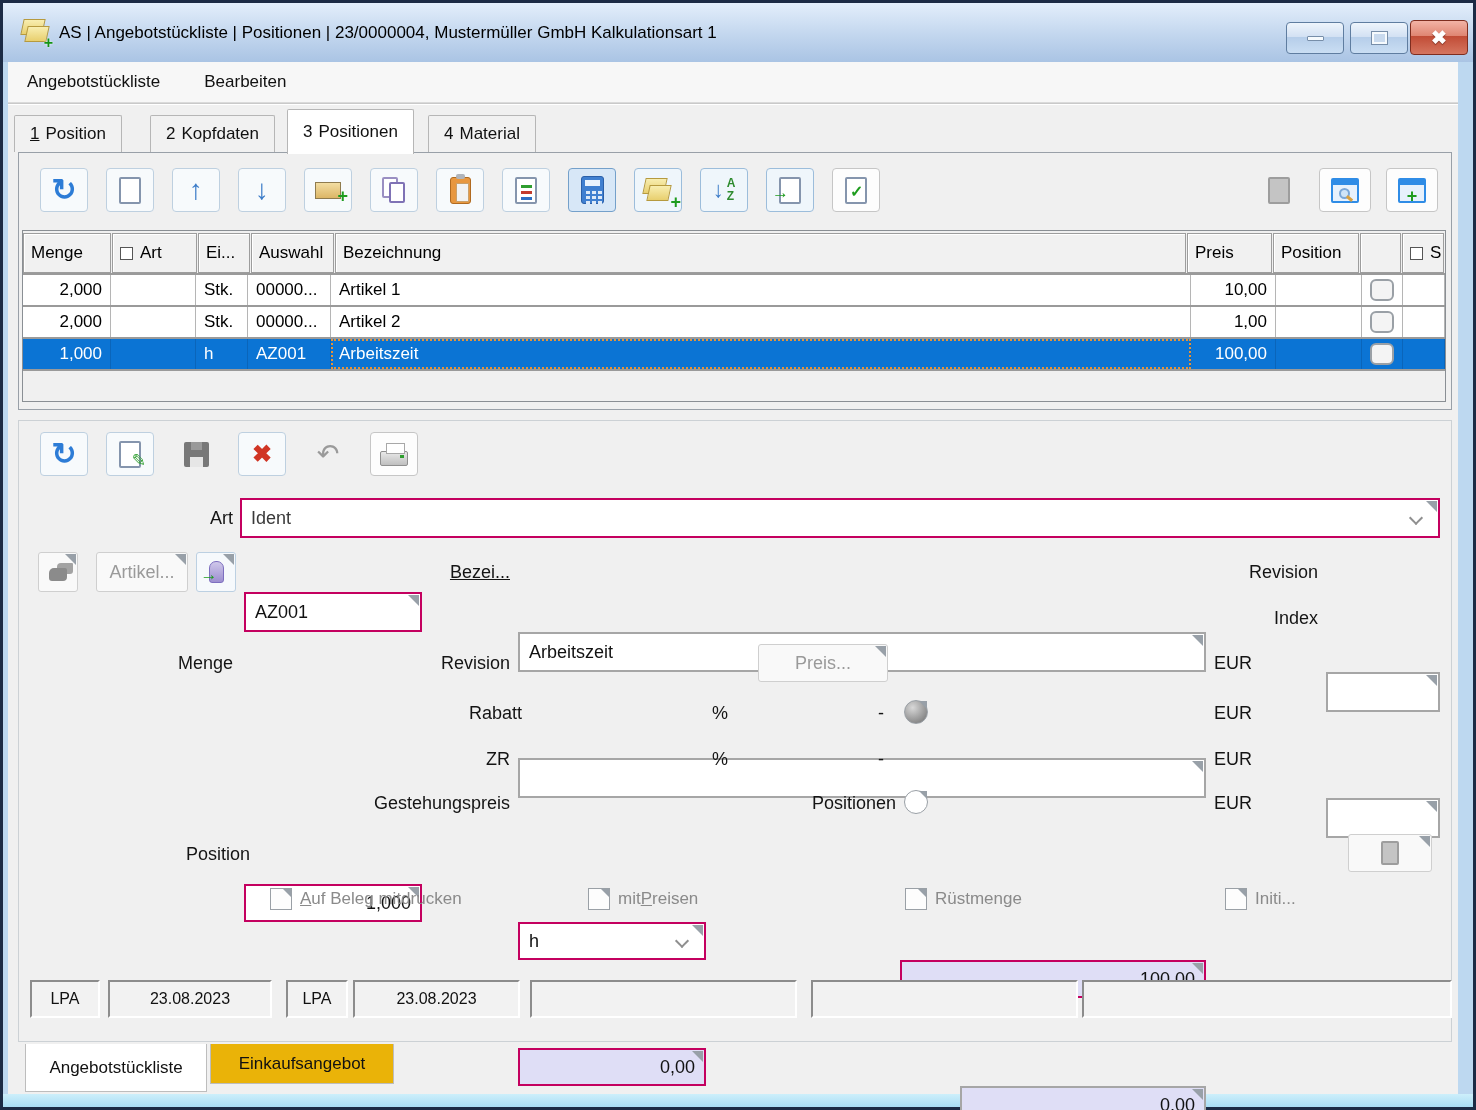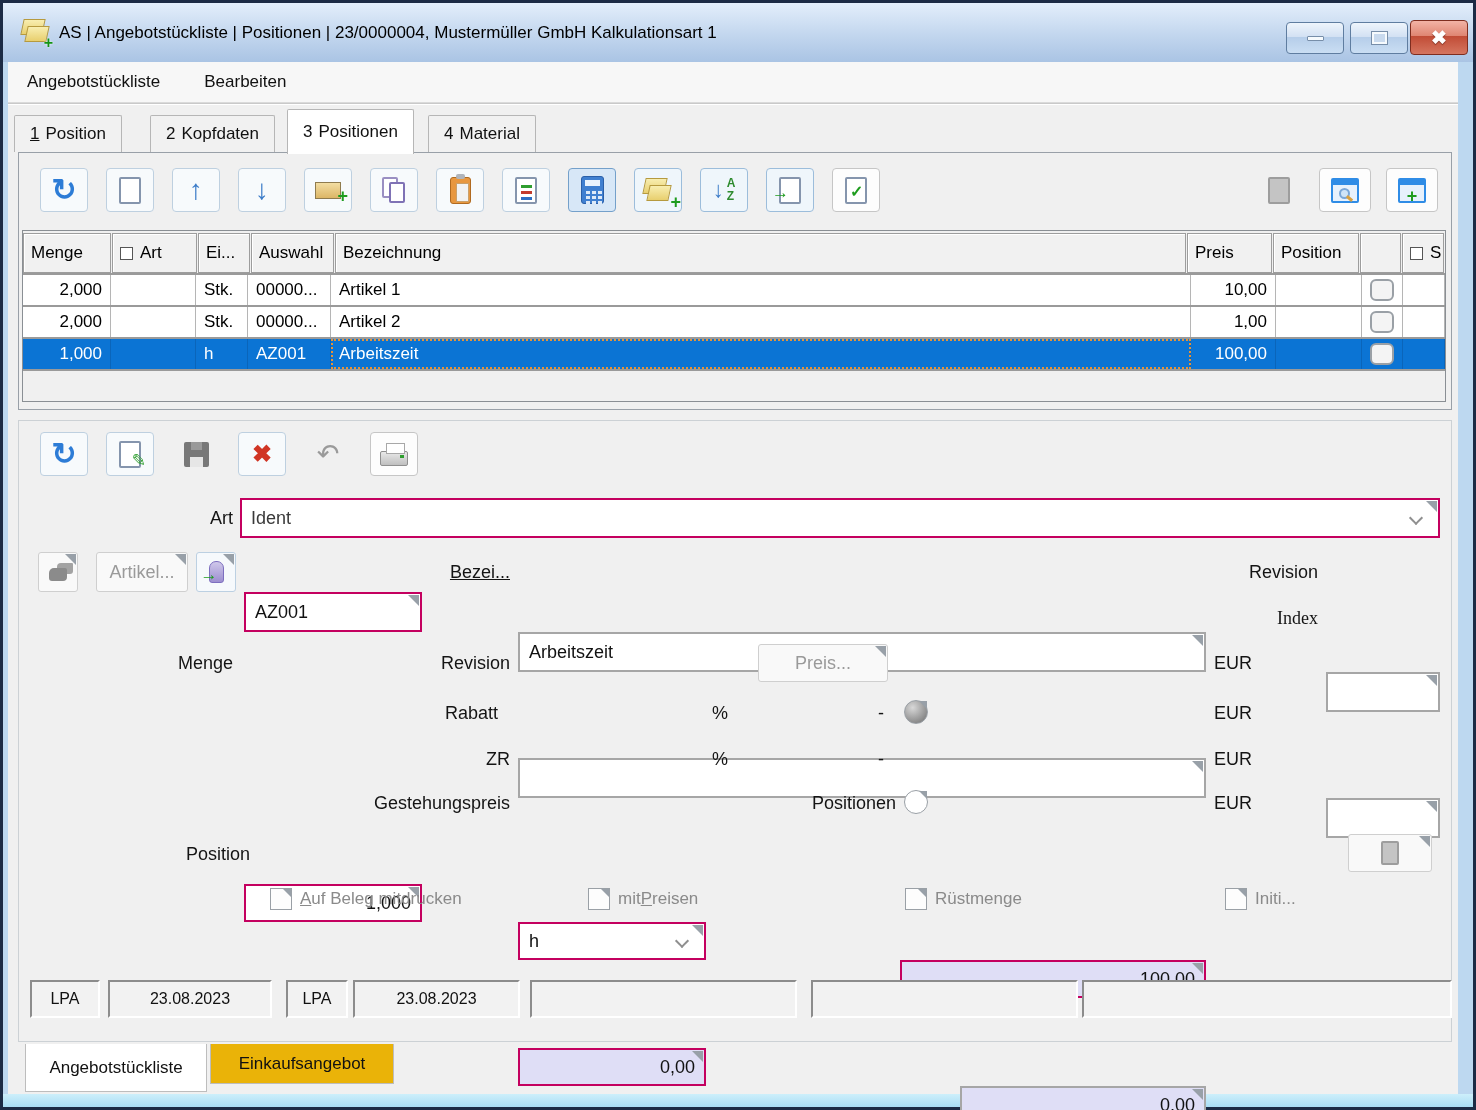--- a/index.html
+++ b/index.html
@@ -400,35 +400,35 @@
         <span class="ov green lft" style="top:4px;">→</span>
       </span>
   </div>
   <div class="af pink fold h40" style="left:244px;top:552px;width:178px;">AZ001</div>
   <div class="flbl" style="left:420px;top:553px;width:90px;text-decoration:underline;">Bezei...</div>
   <div class="af fold h40" style="left:518px;top:552px;width:688px;">Arbeitszeit</div>
   <div class="flbl" style="left:1210px;top:553px;width:108px;">Revision</div>
   <div class="af fold h40" style="left:1326px;top:552px;width:114px;"></div>
 
   <div class="af fold h40" style="left:518px;top:598px;width:688px;"></div>
-  <div class="flbl" style="left:1230px;top:599px;width:88px;font-family:Liberation Serif, serif;">Index</div>
+  <div class="flbl" style="left:1230px;top:599px;width:88px;">Index</div>
   <div class="af fold h40" style="left:1326px;top:598px;width:114px;"></div>
 
   <div class="flbl" style="left:120px;top:644px;width:113px;">Menge</div>
   <div class="af pink fold num" style="left:244px;top:644px;width:178px;">1,000</div>
   <div class="flbl" style="left:420px;top:644px;width:90px;">Revision</div>
   <div class="af pink fold" style="left:518px;top:644px;width:188px;">
     <span>h</span>
     <span class="chev"></span>
   </div>
   <div class="fbtn fold" style="left:758px;top:644px;width:130px;height:38px;">Preis...</div>
   <div class="af pink lav fold num" style="left:900px;top:644px;width:306px;">100,00</div>
   <div class="flbl start" style="left:1214px;top:644px;width:60px;">EUR</div>
 
-  <div class="flbl" style="left:368px;top:694px;width:130px;">Rabatt</div>
+  <div class="flbl" style="left:392px;top:694px;width:130px;">Rabatt</div>
   <div class="af pink lav fold num" style="left:518px;top:694px;width:188px;">0,00</div>
   <div class="flbl start" style="left:712px;top:694px;width:30px;">%</div>
   <div class="flbl start" style="left:878px;top:694px;width:14px;">-</div>
   <div class="radio filled fold-sm" style="left:904px;top:700px;"></div>
   <div class="af lav fold num" style="left:960px;top:694px;width:246px;">0,00</div>
   <div class="flbl start" style="left:1214px;top:694px;width:60px;">EUR</div>
 
   <div class="flbl" style="left:380px;top:740px;width:130px;">ZR</div>
 
   <div class="flbl start" style="left:712px;top:740px;width:30px;">%</div>

